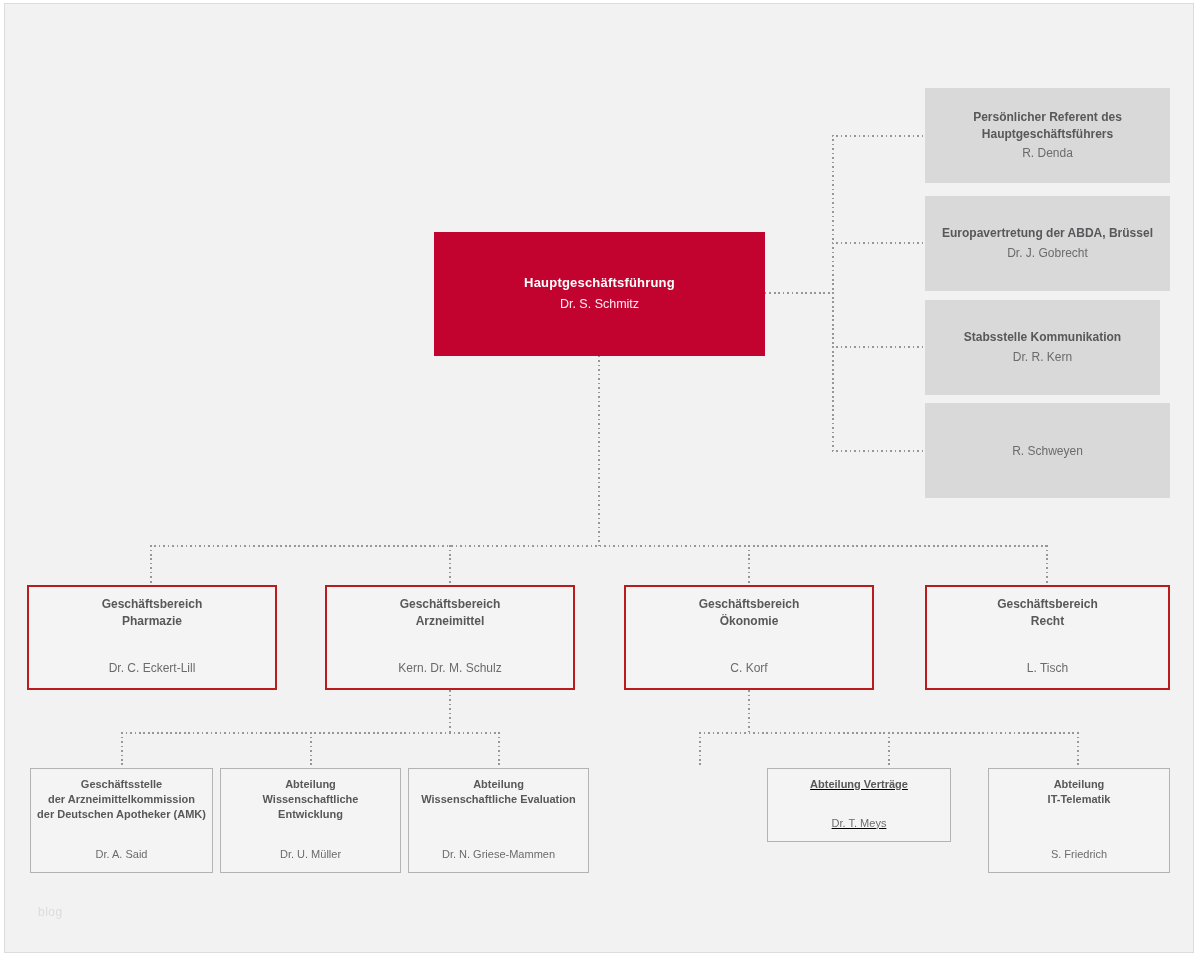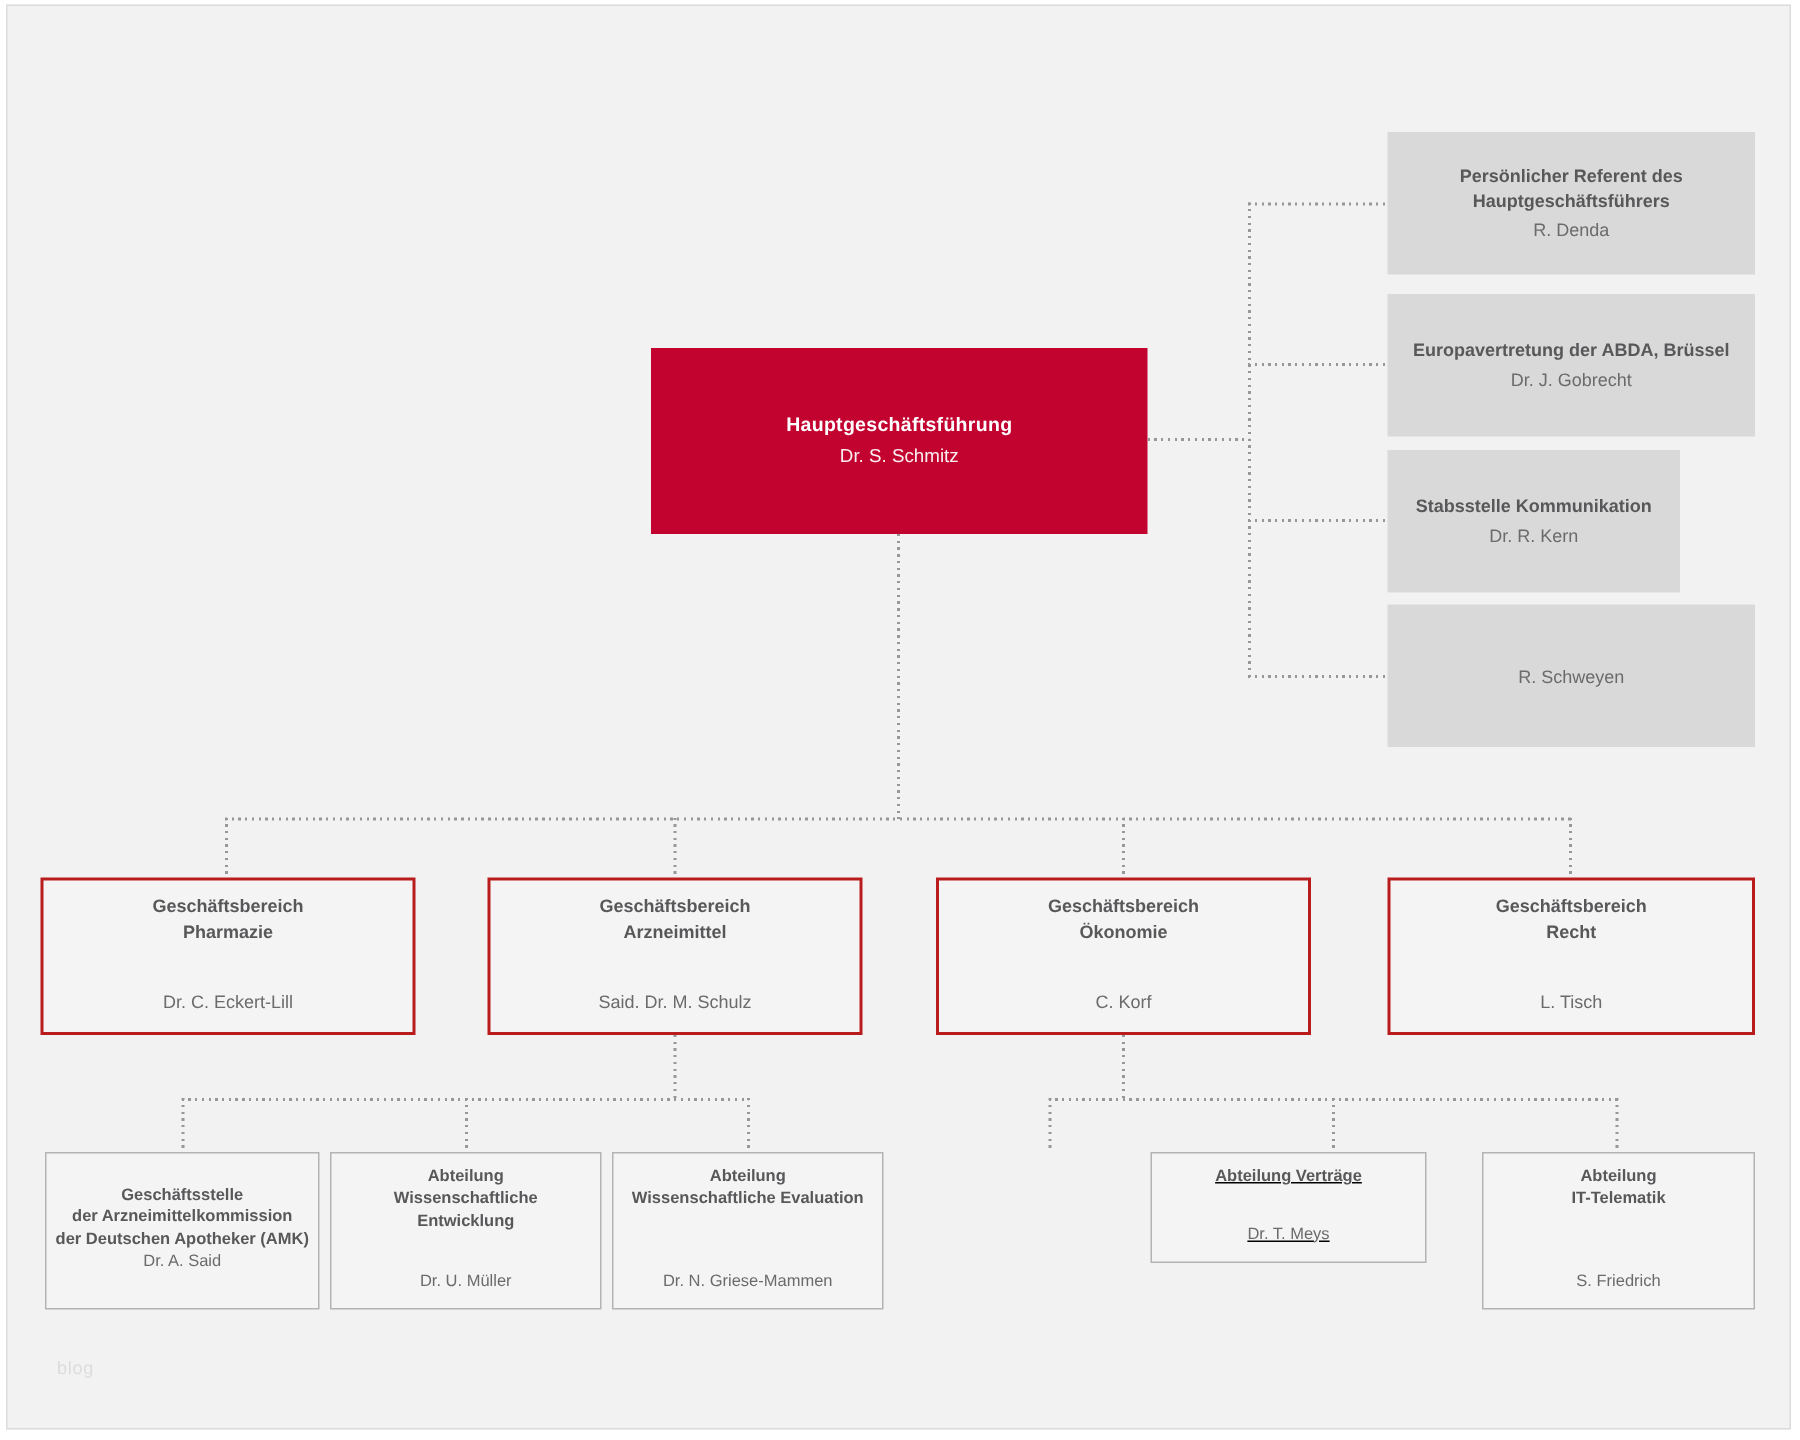--- a/index.html
+++ b/index.html
@@ -97,50 +97,50 @@
   </div>
 
   <div class="box root-box" style="left:434px;top:232px;width:331px;height:124px;">
     <div class="title">Hauptgeschäftsführung</div>
     <div class="name">Dr. S. Schmitz</div>
   </div>
   <div class="box staff-box" style="left:925px;top:196px;width:245px;height:95px;">
     <div class="title">Europavertretung der ABDA, Brüssel</div>
     <div class="name">Dr. J. Gobrecht</div>
   </div>
-  <div class="box staff-box" style="left:925px;top:300px;width:195px;height:95px;">
+  <div class="box staff-box" style="left:925px;top:300px;width:235px;height:95px;">
     <div class="title">Stabsstelle Kommunikation</div>
     <div class="name">Dr. R. Kern</div>
   </div>
   <div class="box staff-box" style="left:925px;top:403px;width:245px;height:95px;">
     <div class="name">R. Schweyen</div>
   </div>
 
   <div class="box division-box" style="left:27px;top:585px;width:250px;height:105px;">
     <div class="title">Geschäftsbereich
 Pharmazie</div>
     <div class="name">Dr. C. Eckert-Lill</div>
   </div>
   <div class="box division-box" style="left:325px;top:585px;width:250px;height:105px;">
     <div class="title">Geschäftsbereich
 Arzneimittel</div>
-    <div class="name">Said. Dr. M. Schulz</div>
+    <div class="name">Kern. Dr. M. Schulz</div>
   </div>
   <div class="box division-box" style="left:624px;top:585px;width:250px;height:105px;">
     <div class="title">Geschäftsbereich
 Ökonomie</div>
     <div class="name">C. Korf</div>
   </div>
   <div class="box division-box" style="left:925px;top:585px;width:245px;height:105px;">
     <div class="title">Geschäftsbereich
 Recht</div>
     <div class="name">L. Tisch</div>
   </div>
 
-  <div class="box dept-box" style="left:30px;top:768px;width:183px;height:105px;justify-content:center;">
+  <div class="box dept-box" style="left:30px;top:768px;width:183px;height:105px;">
     <div class="title">Geschäftsstelle
 der Arzneimittelkommission
 der Deutschen Apotheker (AMK)</div>
     <div class="name">Dr. A. Said</div>
   </div>
   <div class="box dept-box" style="left:220px;top:768px;width:181px;height:105px;">
     <div class="title">Abteilung
 Wissenschaftliche
 Entwicklung</div>
     <div class="name">Dr. U. Müller</div>

